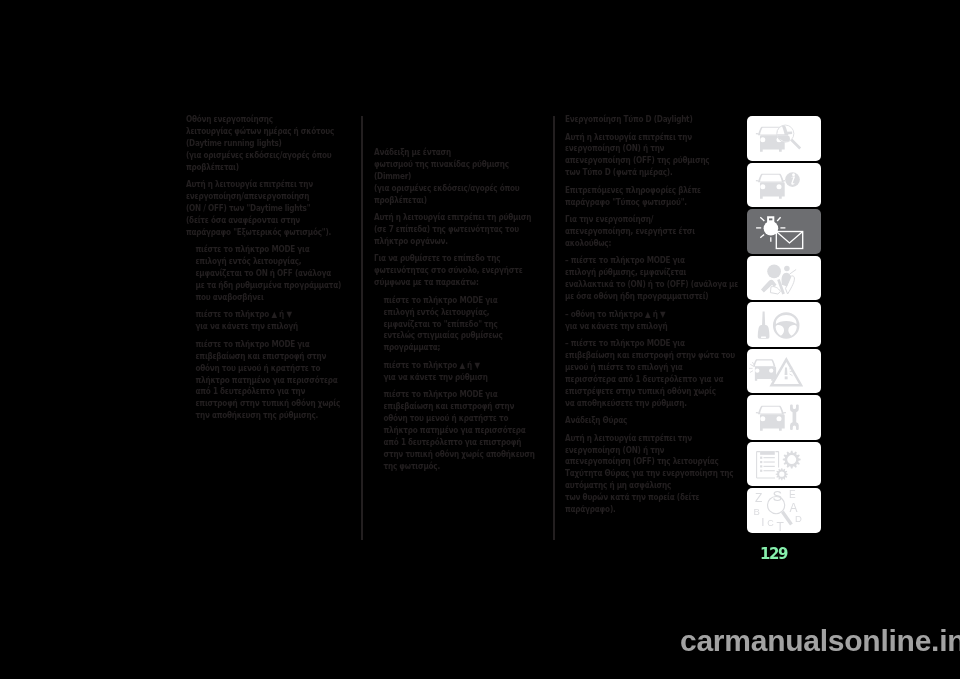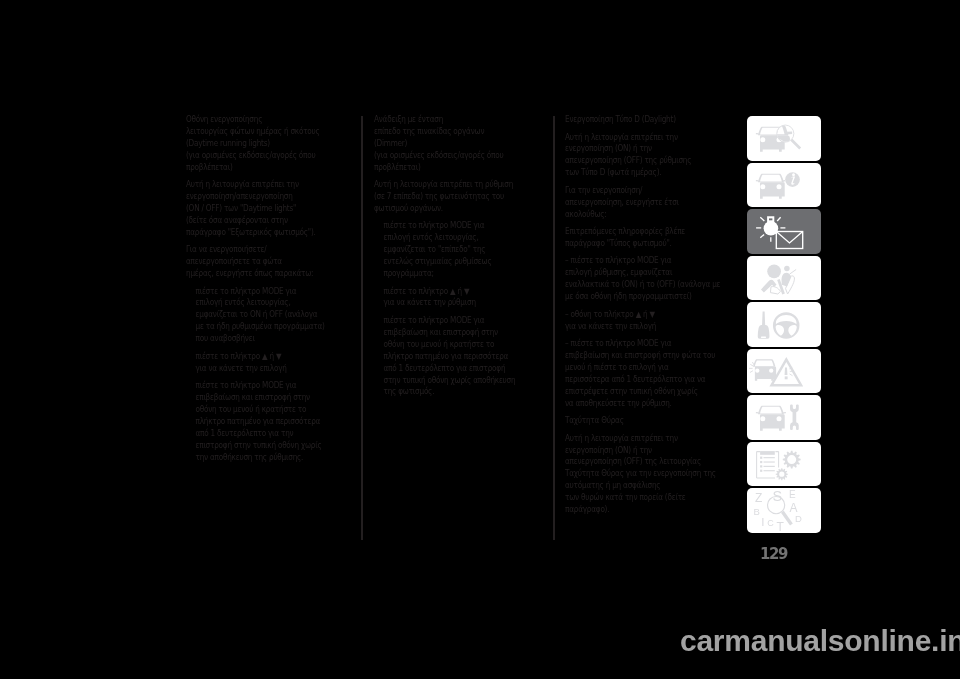--- a/index.html
+++ b/index.html
@@ -1,34 +1,34 @@
 <!DOCTYPE html>
 <html><head>
 <meta charset="utf-8">
 <style>
   html,body{margin:0;padding:0;}
   body{width:960px;height:679px;background:#000;overflow:hidden;
        font-family:"DejaVu Sans",sans-serif;}
   .page{position:absolute;left:0;top:0;width:960px;height:679px;background:#000;}
   .col{position:absolute;top:114px;color:#231f20;width:172px;}
   .c1{left:186px;}
-  .c2{left:374px;}
+  .c2{left:374px;margin-top:33px;}
   .c3{left:565px;width:176px;}
-  .blk{font-size:8.1px;line-height:11.9px;font-weight:normal;white-space:nowrap;
+  .blk{font-size:8.1px;line-height:11.9px;font-weight:bold;white-space:nowrap;
        font-family:"DejaVu Sans",sans-serif;font-stretch:condensed;letter-spacing:-0.22px;}
   .blk.sp{margin-top:5.6px;}
   .blk.ind{padding-left:9.5px;}
   .divider{position:absolute;top:116px;width:2px;height:424px;background:#231f20;}
   .d1{left:361px;} .d2{left:552.5px;}
   .tabs{position:absolute;left:747px;top:116px;width:74px;}
   .tab{position:absolute;left:0;width:74px;height:44.5px;background:#fff;border-radius:5px;}
   .tab.active{background:#6d6e71;}
   .watermark{position:absolute;left:680px;top:624px;color:#a2a2a2;white-space:nowrap;
              font-family:"Liberation Sans",sans-serif;font-size:30px;letter-spacing:-0.25px;font-weight:bold;}
-  .pagenum{position:absolute;left:760px;top:544px;color:#737373;font-size:16.6px;font-weight:bold;
+  .pagenum{position:absolute;left:760px;top:544px;color:#86efac;font-size:16.6px;font-weight:bold;
            font-family:"DejaVu Sans",sans-serif;font-stretch:condensed;letter-spacing:-1.4px;}
 </style>
 </head>
 <body>
 
 <div class="page">
   <div class="divider d1"></div>
   <div class="divider d2"></div>
   <div class="col c1">
       <div class="blk">
@@ -38,25 +38,20 @@
         <div>(για ορισμένες εκδόσεις/αγορές όπου</div>
         <div>προβλέπεται)</div>
       </div>
       <div class="blk sp">
         <div>Αυτή η λειτουργία επιτρέπει την</div>
         <div>ενεργοποίηση/απενεργοποίηση</div>
         <div>(ON / OFF) των "Daytime lights"</div>
         <div>(δείτε όσα αναφέρονται στην</div>
         <div>παράγραφο "Εξωτερικός φωτισμός").</div>
       </div>
-      <div class="blk sp">
-        <div>Για να ενεργοποιήσετε/</div>
-        <div>απενεργοποιήσετε τα φώτα</div>
-        <div>ημέρας, ενεργήστε όπως παρακάτω:</div>
-      </div>
       <div class="blk sp ind">
         <div>πιέστε το πλήκτρο MODE για</div>
         <div>επιλογή εντός λειτουργίας,</div>
         <div>εμφανίζεται το ON ή OFF (ανάλογα</div>
         <div>με τα ήδη ρυθμισμένα προγράμματα)</div>
         <div>που αναβοσβήνει</div>
       </div>
       <div class="blk sp ind">
         <div>πιέστε το πλήκτρο ▲ ή ▼</div>
         <div>για να κάνετε την επιλογή</div>
@@ -67,29 +62,34 @@
         <div>οθόνη του μενού ή κρατήστε το</div>
         <div>πλήκτρο πατημένο για περισσότερα</div>
         <div>από 1 δευτερόλεπτο για την</div>
         <div>επιστροφή στην τυπική οθόνη χωρίς</div>
         <div>την αποθήκευση της ρύθμισης.</div>
       </div>
     </div>
   <div class="col c2">
       <div class="blk">
         <div>Ανάδειξη με ένταση</div>
-        <div>επίπεδο της πινακίδας οργάνων</div>
+        <div>φωτισμού της πινακίδας ρύθμισης</div>
         <div>(Dimmer)</div>
         <div>(για ορισμένες εκδόσεις/αγορές όπου</div>
         <div>προβλέπεται)</div>
       </div>
       <div class="blk sp">
         <div>Αυτή η λειτουργία επιτρέπει τη ρύθμιση</div>
         <div>(σε 7 επίπεδα) της φωτεινότητας του</div>
-        <div>φωτισμού οργάνων.</div>
+        <div>πλήκτρο οργάνων.</div>
+      </div>
+      <div class="blk sp">
+        <div>Για να ρυθμίσετε το επίπεδο της</div>
+        <div>φωτεινότητας στο σύνολο, ενεργήστε</div>
+        <div>σύμφωνα με τα παρακάτω:</div>
       </div>
       <div class="blk sp ind">
         <div>πιέστε το πλήκτρο MODE για</div>
         <div>επιλογή εντός λειτουργίας,</div>
         <div>εμφανίζεται το "επίπεδο" της</div>
         <div>εντελώς στιγμιαίας ρυθμίσεως</div>
         <div>προγράμματα;</div>
       </div>
       <div class="blk sp ind">
         <div>πιέστε το πλήκτρο ▲ ή ▼</div>
@@ -109,48 +109,48 @@
       <div class="blk">
         <div>Ενεργοποίηση Τύπο D (Daylight)</div>
       </div>
       <div class="blk sp">
         <div>Αυτή η λειτουργία επιτρέπει την</div>
         <div>ενεργοποίηση (ON) ή την</div>
         <div>απενεργοποίηση (OFF) της ρύθμισης</div>
         <div>των Τύπο D (φωτά ημέρας).</div>
       </div>
       <div class="blk sp">
+        <div>Επιτρεπόμενες πληροφορίες βλέπε</div>
+        <div>παράγραφο "Τύπος φωτισμού".</div>
+      </div>
+      <div class="blk sp">
         <div>Για την ενεργοποίηση/</div>
         <div>απενεργοποίηση, ενεργήστε έτσι</div>
         <div>ακολούθως:</div>
-      </div>
-      <div class="blk sp">
-        <div>Επιτρεπόμενες πληροφορίες βλέπε</div>
-        <div>παράγραφο "Τύπος φωτισμού".</div>
       </div>
       <div class="blk sp">
         <div>– πιέστε το πλήκτρο MODE για</div>
         <div>επιλογή ρύθμισης, εμφανίζεται</div>
         <div>εναλλακτικά το (ON) ή το (OFF) (ανάλογα με</div>
         <div>με όσα οθόνη ήδη προγραμματιστεί)</div>
       </div>
       <div class="blk sp">
         <div>– οθόνη το πλήκτρο ▲ ή ▼</div>
         <div>για να κάνετε την επιλογή</div>
       </div>
       <div class="blk sp">
         <div>– πιέστε το πλήκτρο MODE για</div>
         <div>επιβεβαίωση και επιστροφή στην φώτα του</div>
         <div>μενού ή πιέστε το επιλογή για</div>
         <div>περισσότερα από 1 δευτερόλεπτο για να</div>
         <div>επιστρέψετε στην τυπική οθόνη χωρίς</div>
         <div>να αποθηκεύσετε την ρύθμιση.</div>
       </div>
       <div class="blk sp biggap">
-        <div>Ταχύτητα Θύρας</div>
+        <div>Ανάδειξη Θύρας</div>
       </div>
       <div class="blk sp">
         <div>Αυτή η λειτουργία επιτρέπει την</div>
         <div>ενεργοποίηση (ON) ή την</div>
         <div>απενεργοποίηση (OFF) της λειτουργίας</div>
         <div>Ταχύτητα Θύρας για την ενεργοποίηση της</div>
         <div>αυτόματης ή μη ασφάλισης</div>
         <div>των θυρών κατά την πορεία (δείτε</div>
         <div>παράγραφο).</div>
       </div>

